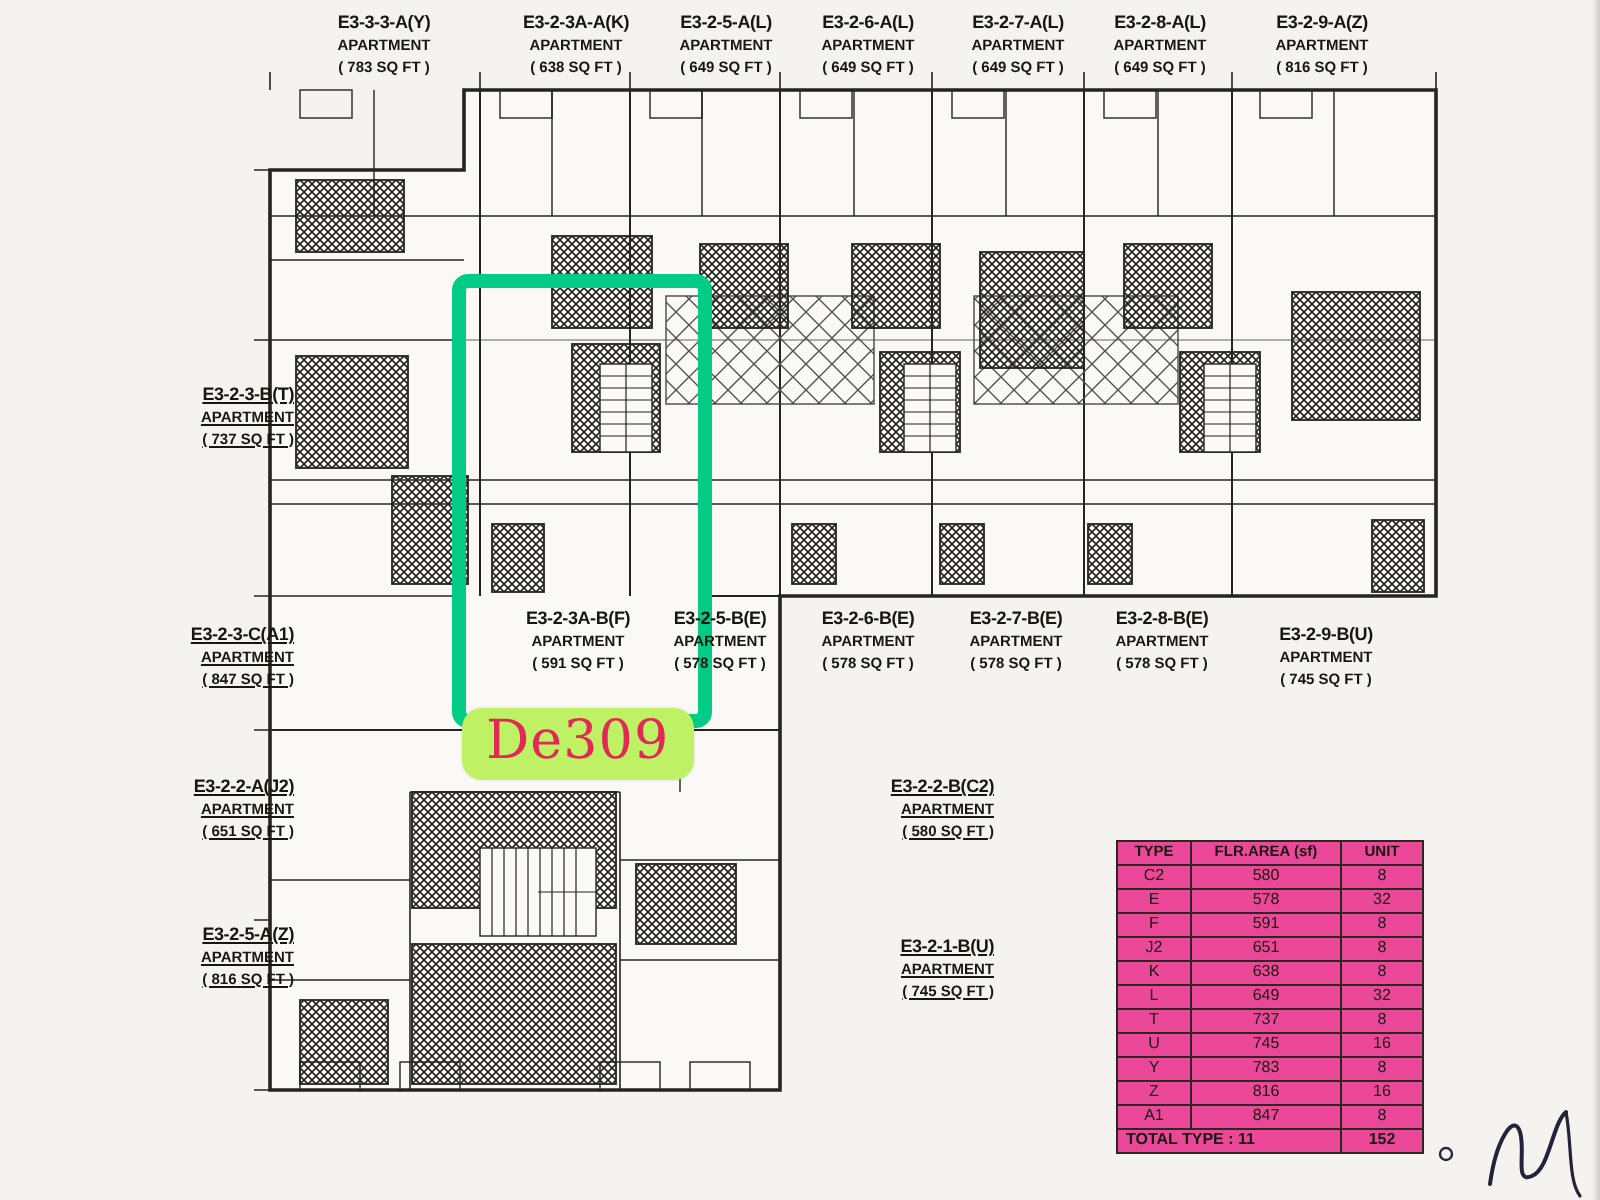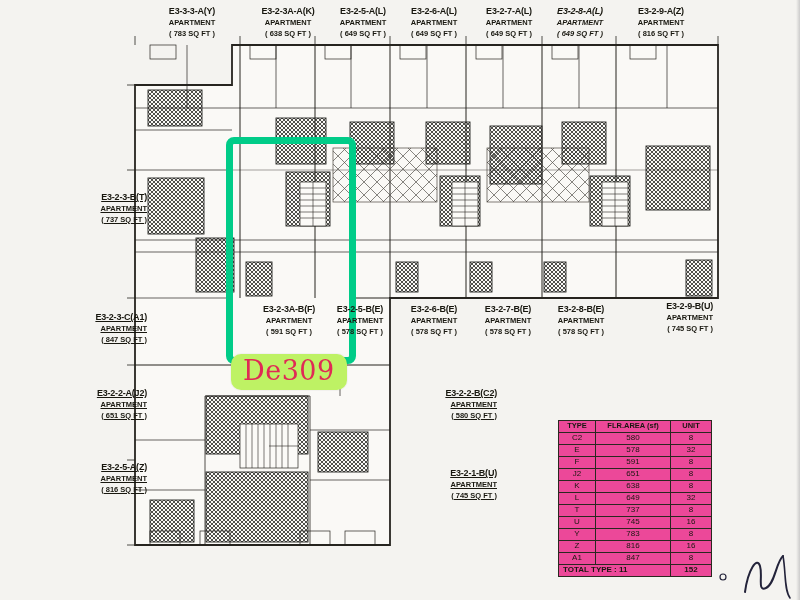--- a/index.html
+++ b/index.html
@@ -186,21 +186,21 @@
   <div class="ulabel" style="left:384px; top:6px;">
     <div class="uid">E3-2-6-A(L)</div>
     <div class="utype">APARTMENT</div>
     <div class="uarea">( 649 SQ FT )</div>
   </div>
   <div class="ulabel" style="left:459px; top:6px;">
     <div class="uid">E3-2-7-A(L)</div>
     <div class="utype">APARTMENT</div>
     <div class="uarea">( 649 SQ FT )</div>
   </div>
-  <div class="ulabel" style="left:530px; top:6px;font-style:italic;">
+  <div class="ulabel" style="left:530px; top:6px;">
     <div class="uid">E3-2-8-A(L)</div>
     <div class="utype">APARTMENT</div>
     <div class="uarea">( 649 SQ FT )</div>
   </div>
   <div class="ulabel" style="left:611px; top:6px;">
     <div class="uid">E3-2-9-A(Z)</div>
     <div class="utype">APARTMENT</div>
     <div class="uarea">( 816 SQ FT )</div>
   </div>
 
@@ -243,21 +243,21 @@
   <div class="ulabel" style="left:458px; top:304px;">
     <div class="uid">E3-2-7-B(E)</div>
     <div class="utype">APARTMENT</div>
     <div class="uarea">( 578 SQ FT )</div>
   </div>
   <div class="ulabel" style="left:531px; top:304px;">
     <div class="uid">E3-2-8-B(E)</div>
     <div class="utype">APARTMENT</div>
     <div class="uarea">( 578 SQ FT )</div>
   </div>
-  <div class="ulabel" style="left:613px; top:301px;text-align:right;">
+  <div class="ulabel" style="left:613px; top:312px;">
     <div class="uid">E3-2-9-B(U)</div>
     <div class="utype">APARTMENT</div>
     <div class="uarea">( 745 SQ FT )</div>
   </div>
 
   <div class="ulabel leftalign" style="left:405px; top:388px;">
     <div class="uid">E3-2-2-B(C2)</div>
     <div class="utype">APARTMENT</div>
     <div class="uarea">( 580 SQ FT )</div>
   </div>

